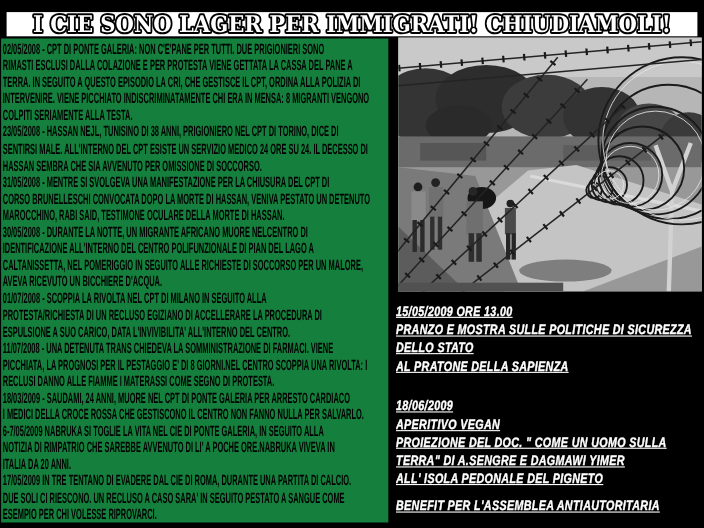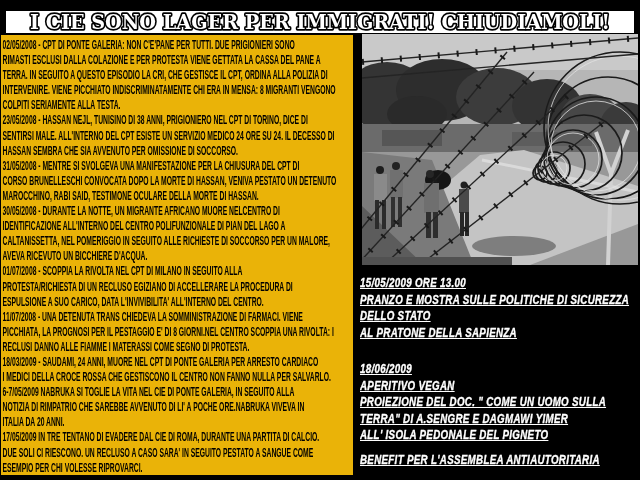--- a/index.html
+++ b/index.html
@@ -1,21 +1,21 @@
 <!DOCTYPE html>
 <html><head>
 <meta charset="utf-8">
 <style>
   html,body{margin:0;padding:0;background:#000;}
   .page{position:relative;width:640px;height:480px;background:#000;overflow:hidden;
         font-family:"Liberation Sans",sans-serif;}
   
   .title-strip{position:absolute;left:6px;top:11px;width:628px;height:22px;background:#ffffff;}
   
-  .left-box{position:absolute;left:1px;top:35px;width:352px;height:440px;background:#eab308;overflow:hidden;}
+  .left-box{position:absolute;left:1px;top:35px;width:352px;height:440px;background:#15803d;overflow:hidden;}
   .left-lines{width:702px;transform:scaleX(0.502);transform-origin:0 0;
               padding:2px 0 0 3px;color:#000;font-weight:bold;
               font-size:13.5px;line-height:15.1px;font-stretch:condensed;}
   .inc-line{white-space:nowrap;height:15.1px;overflow:hidden;}
   
   .photo{position:absolute;left:362px;top:34px;width:276px;height:231px;background:#9a9a9a;overflow:hidden;}
   
   .events{position:absolute;left:360px;top:275px;width:278px;height:200px;color:#fff;overflow:hidden;text-decoration:underline;}
   .events-inner{width:357px;transform:scaleX(0.78);transform-origin:0 0;
                 font-style:italic;font-weight:bold;font-size:12.5px;line-height:16.5px;

